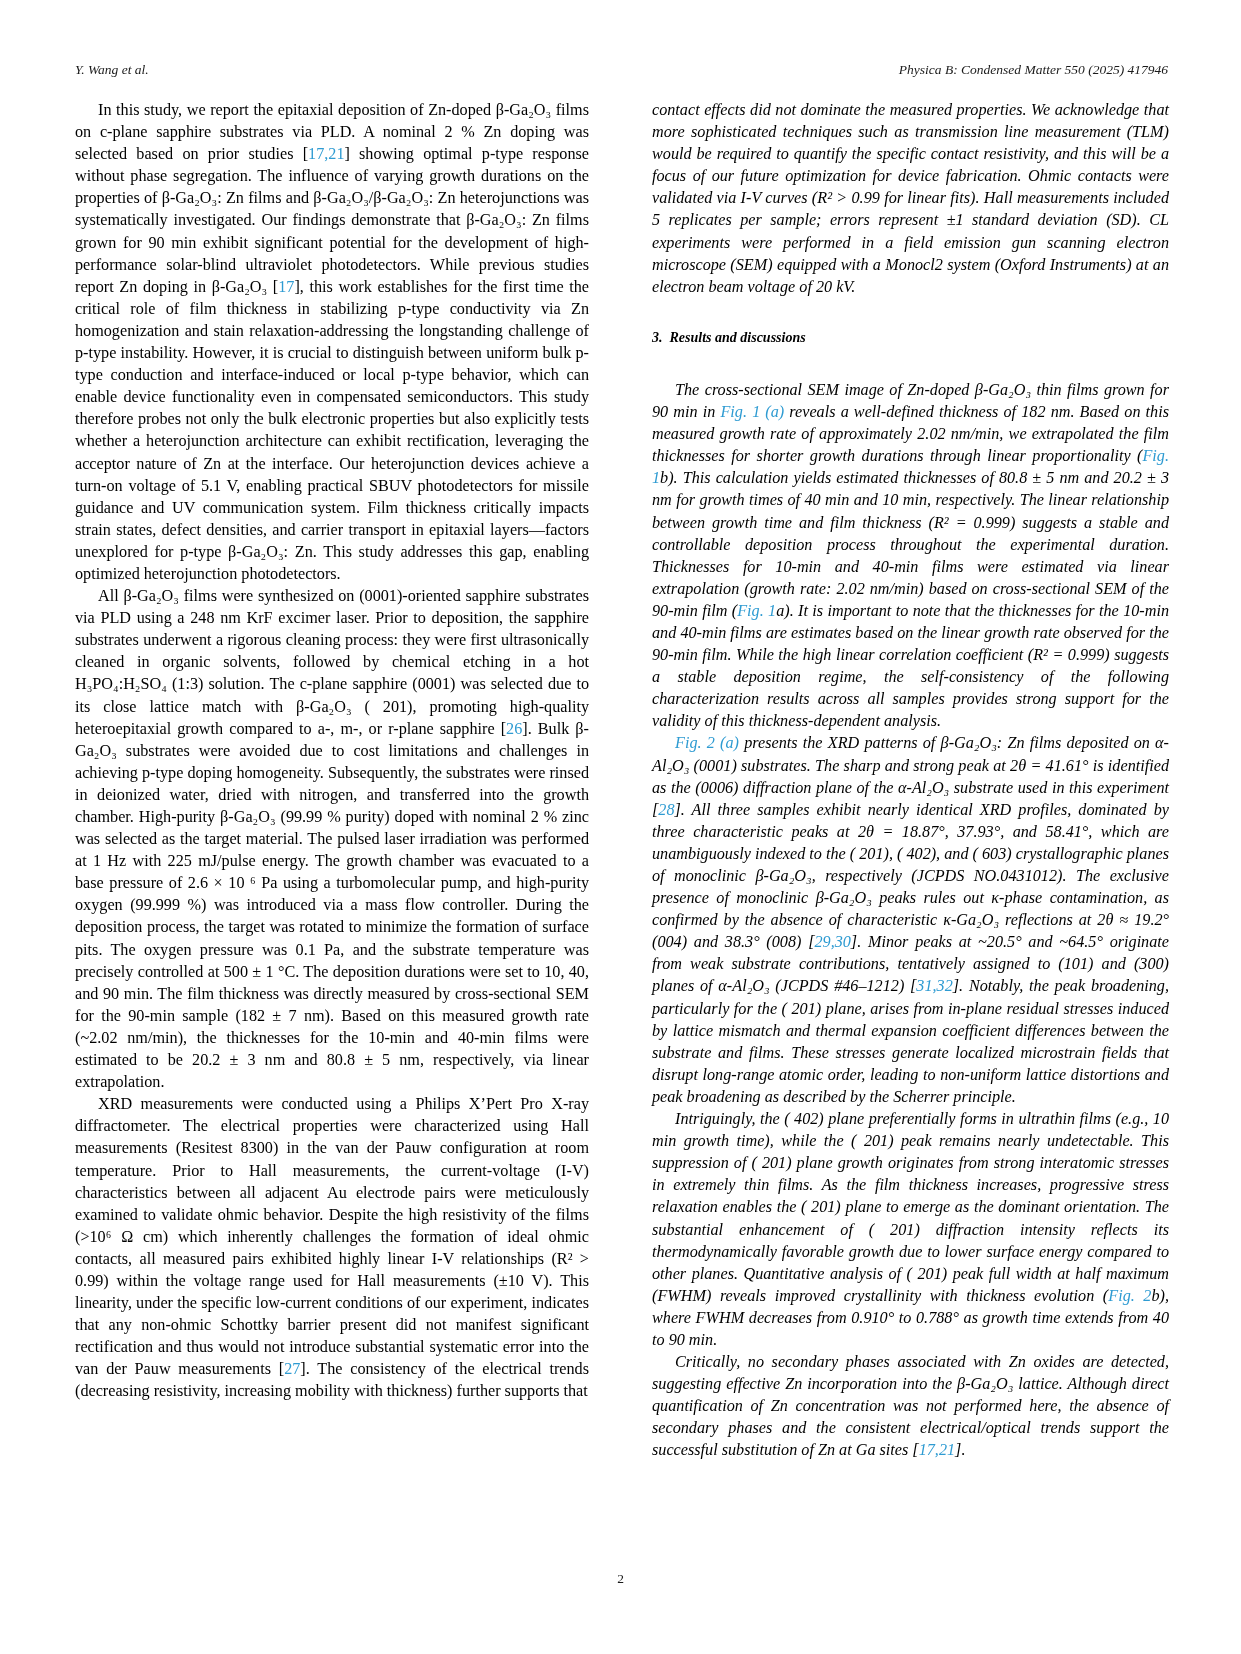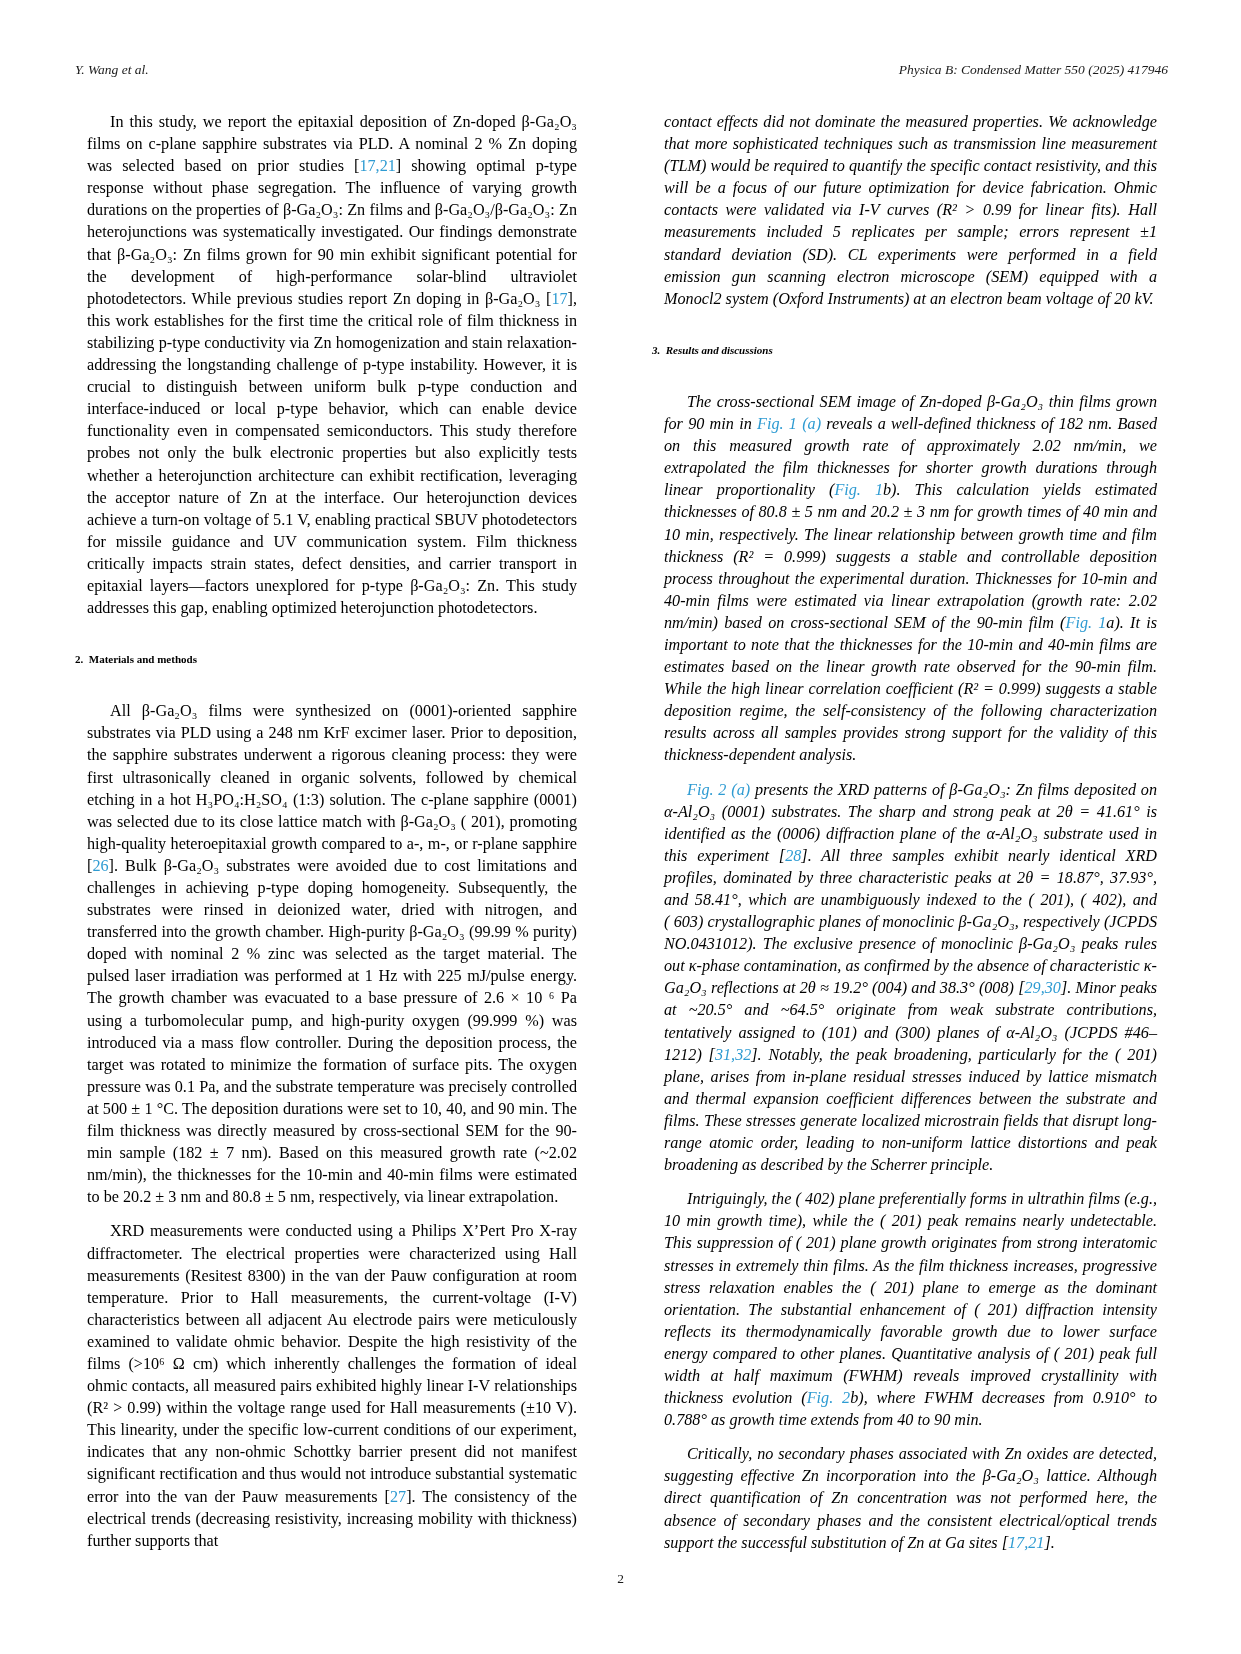--- a/index.html
+++ b/index.html
@@ -16,44 +16,43 @@
     display:flex; justify-content:space-between;
     font-style:italic; font-size:13.5px; color:#1a1a1a;
   }
   .col {
     position:absolute; top:99px; width:514px;
     font-size:16.2px; line-height:22.1px;
     text-align:justify;
   }
   .col-left  { left:75px; }
   .col-right { left:652px; width:517px;font-style:italic; }
-  p.paragraph { margin:12px; padding:0; }
+  p.paragraph { margin:0; padding:0; }
   p.paragraph.indent { text-indent:23px; }
   h2.heading {
-    font-size:11px; font-weight:bold; text-align:left;
+    font-size:14px; font-weight:bold; text-align:left;
     margin:29px 0 30px 0; padding:0;
   }
   .link { color:var(--link-blue,#2e9bd2); }
   .page-footer {
     position:absolute; top:1571px; left:0; width:100%;
     text-align:center; font-size:13.5px; color:#1a1a1a;
   }
 </style>
 </head>
 <body>
 
 <div class="page">
   <div class="running-header">
     <span>Y. Wang et al.</span>
     <span>Physica B: Condensed Matter 550 (2025) 417946</span>
   </div>
 
   <div class="col col-left" id="col-left">
       <p class="paragraph indent"><span>In this study, we report the epitaxial deposition of Zn-doped β-Ga₂O₃ films on c-plane sapphire substrates via PLD. A nominal 2 % Zn doping was selected based on prior studies [</span><span class="link">17,21</span><span>] showing optimal p-type response without phase segregation. The influence of varying growth durations on the properties of β-Ga₂O₃: Zn films and β-Ga₂O₃/β-Ga₂O₃: Zn heterojunctions was systematically investigated. Our findings demonstrate that β-Ga₂O₃: Zn films grown for 90 min exhibit significant potential for the development of high-performance solar-blind ultraviolet photodetectors. While previous studies report Zn doping in β-Ga₂O₃ [</span><span class="link">17</span><span>], this work establishes for the first time the critical role of film thickness in stabilizing p-type conductivity via Zn homogenization and stain relaxation-addressing the longstanding challenge of p-type instability. However, it is crucial to distinguish between uniform bulk p-type conduction and interface-induced or local p-type behavior, which can enable device functionality even in compensated semiconductors. This study therefore probes not only the bulk electronic properties but also explicitly tests whether a heterojunction architecture can exhibit rectification, leveraging the acceptor nature of Zn at the interface. Our heterojunction devices achieve a turn-on voltage of 5.1 V, enabling practical SBUV photodetectors for missile guidance and UV communication system. Film thickness critically impacts strain states, defect densities, and carrier transport in epitaxial layers—factors unexplored for p-type β-Ga₂O₃: Zn. This study addresses this gap, enabling optimized heterojunction photodetectors.</span></p>
-      <h2 class="heading"><span>2.&nbsp; Materials and methods</span></h2>
       <p class="paragraph indent"><span>All β-Ga₂O₃ films were synthesized on (0001)-oriented sapphire substrates via PLD using a 248 nm KrF excimer laser. Prior to deposition, the sapphire substrates underwent a rigorous cleaning process: they were first ultrasonically cleaned in organic solvents, followed by chemical etching in a hot H₃PO₄:H₂SO₄ (1:3) solution. The c-plane sapphire (0001) was selected due to its close lattice match with β-Ga₂O₃ (&nbsp;201), promoting high-quality heteroepitaxial growth compared to a-, m-, or r-plane sapphire [</span><span class="link">26</span><span>]. Bulk β-Ga₂O₃ substrates were avoided due to cost limitations and challenges in achieving p-type doping homogeneity. Subsequently, the substrates were rinsed in deionized water, dried with nitrogen, and transferred into the growth chamber. High-purity β-Ga₂O₃ (99.99 % purity) doped with nominal 2 % zinc was selected as the target material. The pulsed laser irradiation was performed at 1 Hz with 225 mJ/pulse energy. The growth chamber was evacuated to a base pressure of 2.6 × 10&nbsp;⁶ Pa using a turbomolecular pump, and high-purity oxygen (99.999 %) was introduced via a mass flow controller. During the deposition process, the target was rotated to minimize the formation of surface pits. The oxygen pressure was 0.1 Pa, and the substrate temperature was precisely controlled at 500 ± 1 °C. The deposition durations were set to 10, 40, and 90 min. The film thickness was directly measured by cross-sectional SEM for the 90-min sample (182 ± 7 nm). Based on this measured growth rate (~2.02 nm/min), the thicknesses for the 10-min and 40-min films were estimated to be 20.2 ± 3 nm and 80.8 ± 5 nm, respectively, via linear extrapolation.</span></p>
       <p class="paragraph indent"><span>XRD measurements were conducted using a Philips X’Pert Pro X-ray diffractometer. The electrical properties were characterized using Hall measurements (Resitest 8300) in the van der Pauw configuration at room temperature. Prior to Hall measurements, the current-voltage (I-V) characteristics between all adjacent Au electrode pairs were meticulously examined to validate ohmic behavior. Despite the high resistivity of the films (&gt;10⁶ Ω cm) which inherently challenges the formation of ideal ohmic contacts, all measured pairs exhibited highly linear I-V relationships (R² &gt; 0.99) within the voltage range used for Hall measurements (±10 V). This linearity, under the specific low-current conditions of our experiment, indicates that any non-ohmic Schottky barrier present did not manifest significant rectification and thus would not introduce substantial systematic error into the van der Pauw measurements [</span><span class="link">27</span><span>]. The consistency of the electrical trends (decreasing resistivity, increasing mobility with thickness) further supports that</span></p>
     </div>
   <div class="col col-right" id="col-right">
       <p class="paragraph"><span>contact effects did not dominate the measured properties. We acknowledge that more sophisticated techniques such as transmission line measurement (TLM) would be required to quantify the specific contact resistivity, and this will be a focus of our future optimization for device fabrication. Ohmic contacts were validated via I-V curves (R² &gt; 0.99 for linear fits). Hall measurements included 5 replicates per sample; errors represent ±1 standard deviation (SD). CL experiments were performed in a field emission gun scanning electron microscope (SEM) equipped with a Monocl2 system (Oxford Instruments) at an electron beam voltage of 20 kV.</span></p>
       <h2 class="heading"><span>3.&nbsp; Results and discussions</span></h2>
       <p class="paragraph indent"><span>The cross-sectional SEM image of Zn-doped β-Ga₂O₃ thin films grown for 90 min in </span><span class="link">Fig. 1 (a)</span><span> reveals a well-defined thickness of 182 nm. Based on this measured growth rate of approximately 2.02 nm/min, we extrapolated the film thicknesses for shorter growth durations through linear proportionality (</span><span class="link">Fig. 1</span><span>b). This calculation yields estimated thicknesses of 80.8 ± 5 nm and 20.2 ± 3 nm for growth times of 40 min and 10 min, respectively. The linear relationship between growth time and film thickness (R² = 0.999) suggests a stable and controllable deposition process throughout the experimental duration. Thicknesses for 10-min and 40-min films were estimated via linear extrapolation (growth rate: 2.02 nm/min) based on cross-sectional SEM of the 90-min film (</span><span class="link">Fig. 1</span><span>a). It is important to note that the thicknesses for the 10-min and 40-min films are estimates based on the linear growth rate observed for the 90-min film. While the high linear correlation coefficient (R² = 0.999) suggests a stable deposition regime, the self-consistency of the following characterization results across all samples provides strong support for the validity of this thickness-dependent analysis.</span></p>
       <p class="paragraph indent"><span class="link">Fig. 2 (a)</span><span> presents the XRD patterns of β-Ga₂O₃: Zn films deposited on α-Al₂O₃ (0001) substrates. The sharp and strong peak at 2θ = 41.61° is identified as the (0006) diffraction plane of the α-Al₂O₃ substrate used in this experiment [</span><span class="link">28</span><span>]. All three samples exhibit nearly identical XRD profiles, dominated by three characteristic peaks at 2θ = 18.87°, 37.93°, and 58.41°, which are unambiguously indexed to the (&nbsp;201), (&nbsp;402), and (&nbsp;603) crystallographic planes of monoclinic β-Ga₂O₃, respectively (JCPDS NO.0431012). The exclusive presence of monoclinic β-Ga₂O₃ peaks rules out κ-phase contamination, as confirmed by the absence of characteristic κ-Ga₂O₃ reflections at 2θ ≈ 19.2° (004) and 38.3° (008) [</span><span class="link">29,30</span><span>]. Minor peaks at ~20.5° and ~64.5° originate from weak substrate contributions, tentatively assigned to (101) and (300) planes of α-Al₂O₃ (JCPDS #46–1212) [</span><span class="link">31,32</span><span>]. Notably, the peak broadening, particularly for the (&nbsp;201) plane, arises from in-plane residual stresses induced by lattice mismatch and thermal expansion coefficient differences between the substrate and films. These stresses generate localized microstrain fields that disrupt long-range atomic order, leading to non-uniform lattice distortions and peak broadening as described by the Scherrer principle.</span></p>
       <p class="paragraph indent"><span>Intriguingly, the (&nbsp;402) plane preferentially forms in ultrathin films (e.g., 10 min growth time), while the (&nbsp;201) peak remains nearly undetectable. This suppression of (&nbsp;201) plane growth originates from strong interatomic stresses in extremely thin films. As the film thickness increases, progressive stress relaxation enables the (&nbsp;201) plane to emerge as the dominant orientation. The substantial enhancement of (&nbsp;201) diffraction intensity reflects its thermodynamically favorable growth due to lower surface energy compared to other planes. Quantitative analysis of (&nbsp;201) peak full width at half maximum (FWHM) reveals improved crystallinity with thickness evolution (</span><span class="link">Fig. 2</span><span>b), where FWHM decreases from 0.910° to 0.788° as growth time extends from 40 to 90 min.</span></p>
       <p class="paragraph indent"><span>Critically, no secondary phases associated with Zn oxides are detected, suggesting effective Zn incorporation into the β-Ga₂O₃ lattice. Although direct quantification of Zn concentration was not performed here, the absence of secondary phases and the consistent electrical/optical trends support the successful substitution of Zn at Ga sites [</span><span class="link">17,21</span><span>].</span></p>

